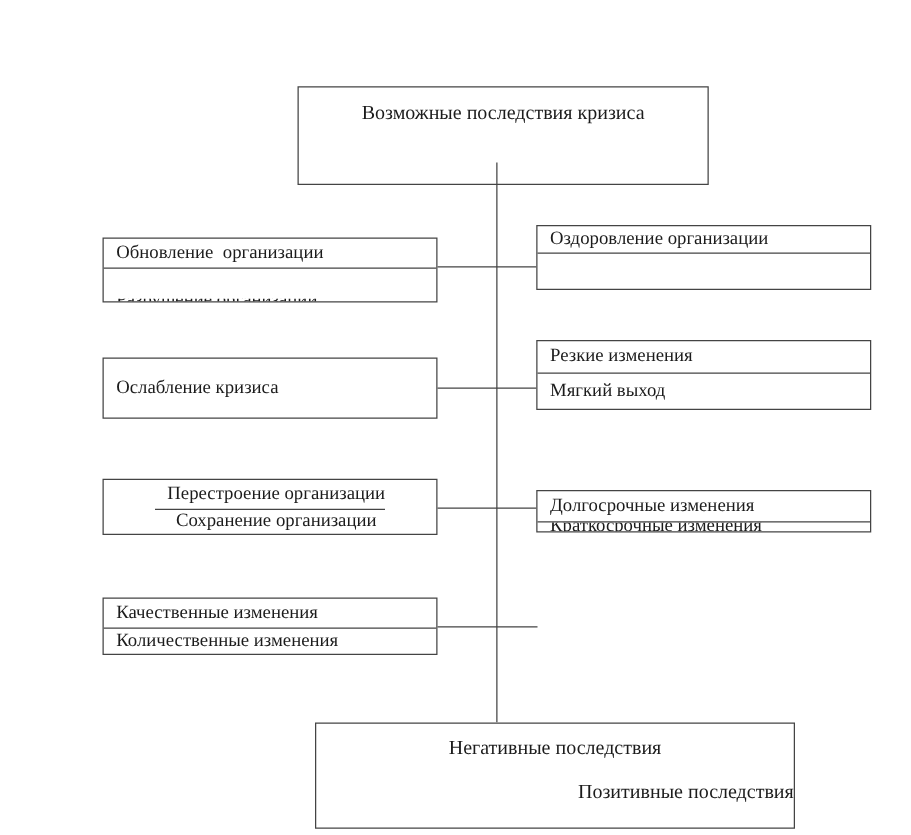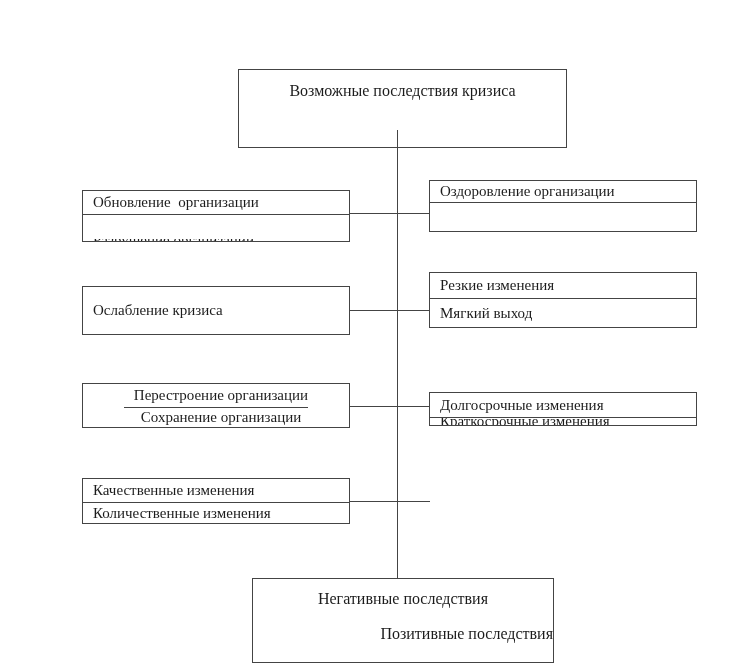--- a/index.html
+++ b/index.html
@@ -24,21 +24,21 @@
   }
   .title-box {
     left: 238px; top: 69px; width: 329px; height: 79px;
     display: flex;
     justify-content: center;
     padding-top: 12px;
     font-size: 16px;
     text-align: center;
   }
   .footer-box {
-    left: 252px; top: 578px; width: 302px; height: 85px;
+    left: 252px; top: 578px; width: 384px; height: 85px;
     text-align: center;
     font-size: 16px;
     padding-top: 11px;
   }
   .footer-line1 { margin: 0 0 0 0; }
   .footer-line2 { margin: 17px 0 0 0; text-align: right; }
   .cell {
     font-size: 15px;
     display: flex;
     flex-direction: column;

